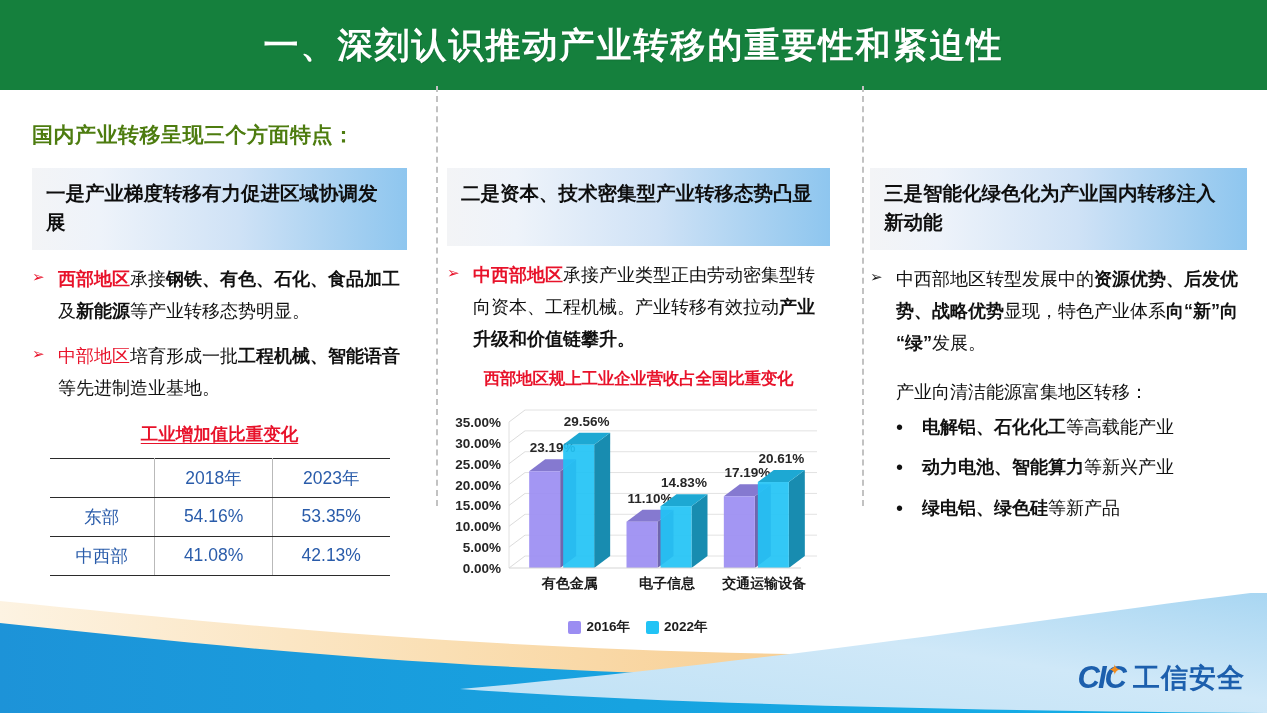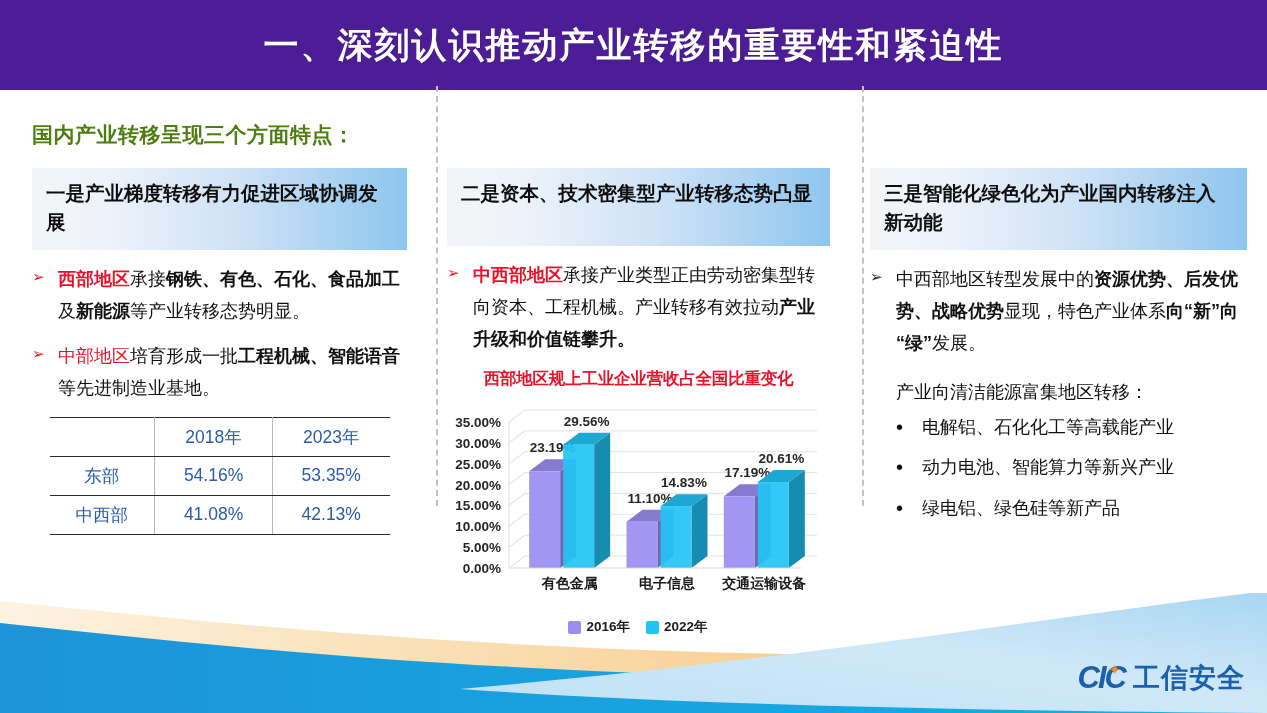--- a/index.html
+++ b/index.html
@@ -9,21 +9,21 @@
     background: #ffffff;
     position: relative;
     overflow: hidden;
   }
 
   
   .title-bar {
     position: absolute;
     left: 0; top: 0;
     width: 1267px; height: 90px;
-    background: #4c1d95;
+    background: #15803d;
     padding-left: 13px;
   }
   .title-bar .title-text {
     position: absolute;
     left: 0; right: 0;
     top: 22px;
     text-align: center;
     color: #ffffff;
     font-size: 35px;
     font-weight: bold;
@@ -117,21 +117,21 @@
     color: #111;
   }
   .dot-item .dot {
     flex: 0 0 auto;
     width: 26px;
     text-align: left;
     font-size: 20px;
     line-height: 1.42;
     color: #111;
   }
-  .dot-item b { font-weight: normal; }
+  .dot-item b { font-weight: bold; }
 
   
   .tbl-title {
     margin-top: 18px;
     text-align: center;
     color: #e8122a;
     font-size: 17.5px;
     font-weight: bold;
     text-decoration: underline;
     text-underline-offset: 3px;
@@ -242,20 +242,21 @@
       <div class="bullet">
         <span class="marker">➢</span>
         <span class="btext"><span style="font-weight: bold; color: rgb(232, 18, 42);">西部地区</span><span>承接</span><span style="font-weight: bold;">钢铁、有色、石化、食品加工</span><span>及</span><span style="font-weight: bold;">新能源</span><span>等产业转移态势明显。</span></span>
       </div>
       <div class="bullet">
         <span class="marker">➢</span>
         <span class="btext"><span style="font-weight: normal; color: rgb(232, 18, 42);">中部地区</span><span>培育形成一批</span><span style="font-weight: bold;">工程机械、智能语音</span><span>等先进制造业基地。</span></span>
       </div>
     </div>
 
+    <div class="tbl-title">工业增加值比重变化</div>
     <table class="data-tbl">
       <thead>
         <tr>
           <th></th>
           <th>2018年</th>
           <th>2023年</th>
         </tr>
       </thead>
       <tbody>
         <tr>

